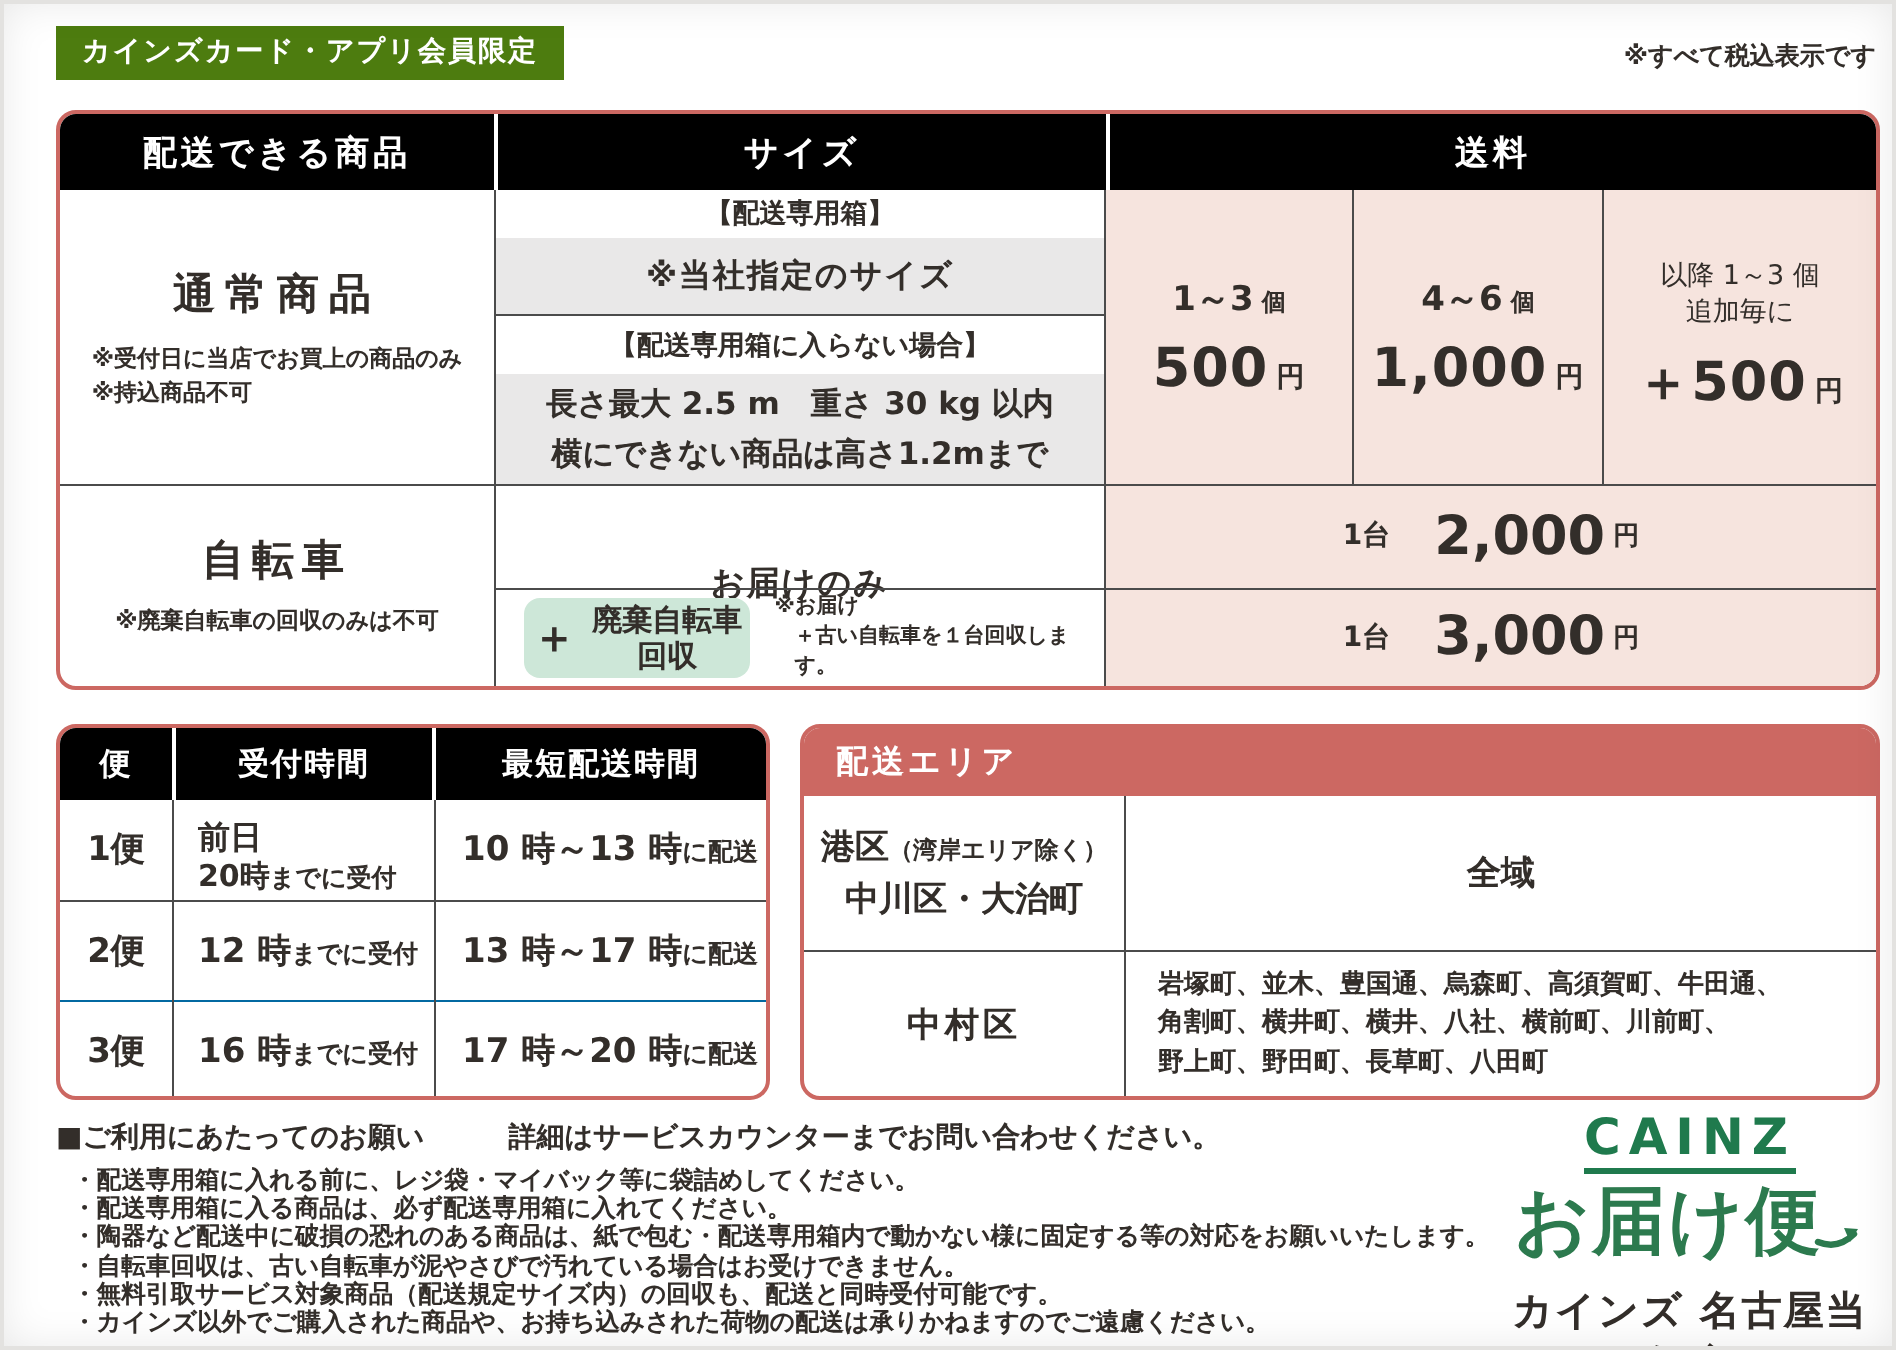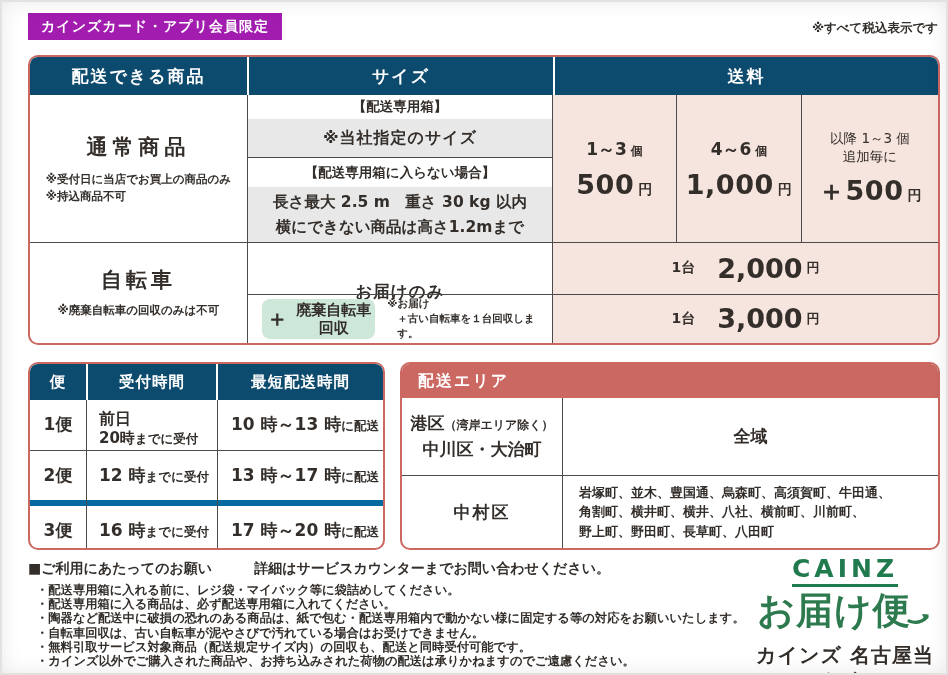--- a/index.html
+++ b/index.html
@@ -1,27 +1,27 @@
 <!DOCTYPE html>
 <html><head>
 <meta charset="utf-8">
 <style>
   html,body{margin:0;padding:0;}
   body{width:948px;height:675px;background:#fff;position:relative;overflow:hidden;
        font-family:"DejaVu Sans","Liberation Sans",sans-serif;color:#332e2a;}
   .frame{position:absolute;inset:0;box-shadow:inset 0 0 0 2px #e3e2e0, inset 0 0 22px rgba(0,0,0,.10);pointer-events:none;z-index:50;}
   .abs{position:absolute;}
   
-  .badge{left:28px;top:13px;background:#a21caf;color:#fff;font-size:14px;font-weight:bold;
+  .badge{left:28px;top:13px;background:#4d7c0f;color:#fff;font-size:14px;font-weight:bold;
          line-height:27px;padding:0 13px;letter-spacing:1px;}
   .taxnote{right:10px;top:20px;font-size:12.5px;font-weight:bold;}
   
   .tbl{border:2px solid #cc6862;border-radius:10px;overflow:hidden;background:#fff;box-sizing:border-box;}
   .thead{display:flex;background:#fff;height:38px;}
-  .thcell{background:#0c4a6e;color:#fff;font-weight:bold;font-size:17px;display:flex;
+  .thcell{background:#000000;color:#fff;font-weight:bold;font-size:17px;display:flex;
           align-items:center;justify-content:center;letter-spacing:2px;font-family:Liberation Serif, serif;}
   .sep{width:2px;background:#fff;}
   
   .t1{left:28px;top:55px;width:912px;height:290px;}
   .line{background:#4b4b4b;position:absolute;}
   .cell{position:absolute;display:flex;flex-direction:column;align-items:center;justify-content:center;text-align:center;}
   .pink{background:#f6e4de;}
   .gray{background:#e9e8e8;}
   .prodname{font-size:21px;font-weight:bold;letter-spacing:5px;}
   .prodnote{font-size:11.5px;font-weight:bold;margin-top:10px;line-height:17px;text-align:left;}
@@ -187,21 +187,21 @@
     <div class="cell" style="left:0;top:0;width:56px;height:49px;">
         <span class="bin">2便</span>
       </div>
     <div class="cell" style="left:57px;top:0;width:130px;height:49px;align-items:flex-start;padding-left:12px;box-sizing:border-box;">
       <div><span class="acc-time">12 時</span><span class="acc-suf">までに受付</span></div>
     </div>
     <div class="cell" style="left:188px;top:0;right:0;height:49px;align-items:flex-start;padding-left:13px;box-sizing:border-box;">
       <div><span class="del-time">13 時～17 時</span><span class="del-suf">に配送</span></div>
     </div>
   </div>
-  <div class="srow" style="top:136px;border-top:6px solid #0369a1;">
+  <div class="srow" style="top:136px;border-top:1px solid #0369a1;">
     <div class="cell" style="left:0;top:0;width:56px;height:48px;">
         <span class="bin">3便</span>
       </div>
     <div class="cell" style="left:57px;top:0;width:130px;height:48px;align-items:flex-start;padding-left:12px;box-sizing:border-box;">
       <div><span class="acc-time">16 時</span><span class="acc-suf">までに受付</span></div>
     </div>
     <div class="cell" style="left:188px;top:0;right:0;height:48px;align-items:flex-start;padding-left:13px;box-sizing:border-box;">
       <div><span class="del-time">17 時～20 時</span><span class="del-suf">に配送</span></div>
     </div>
   </div>

